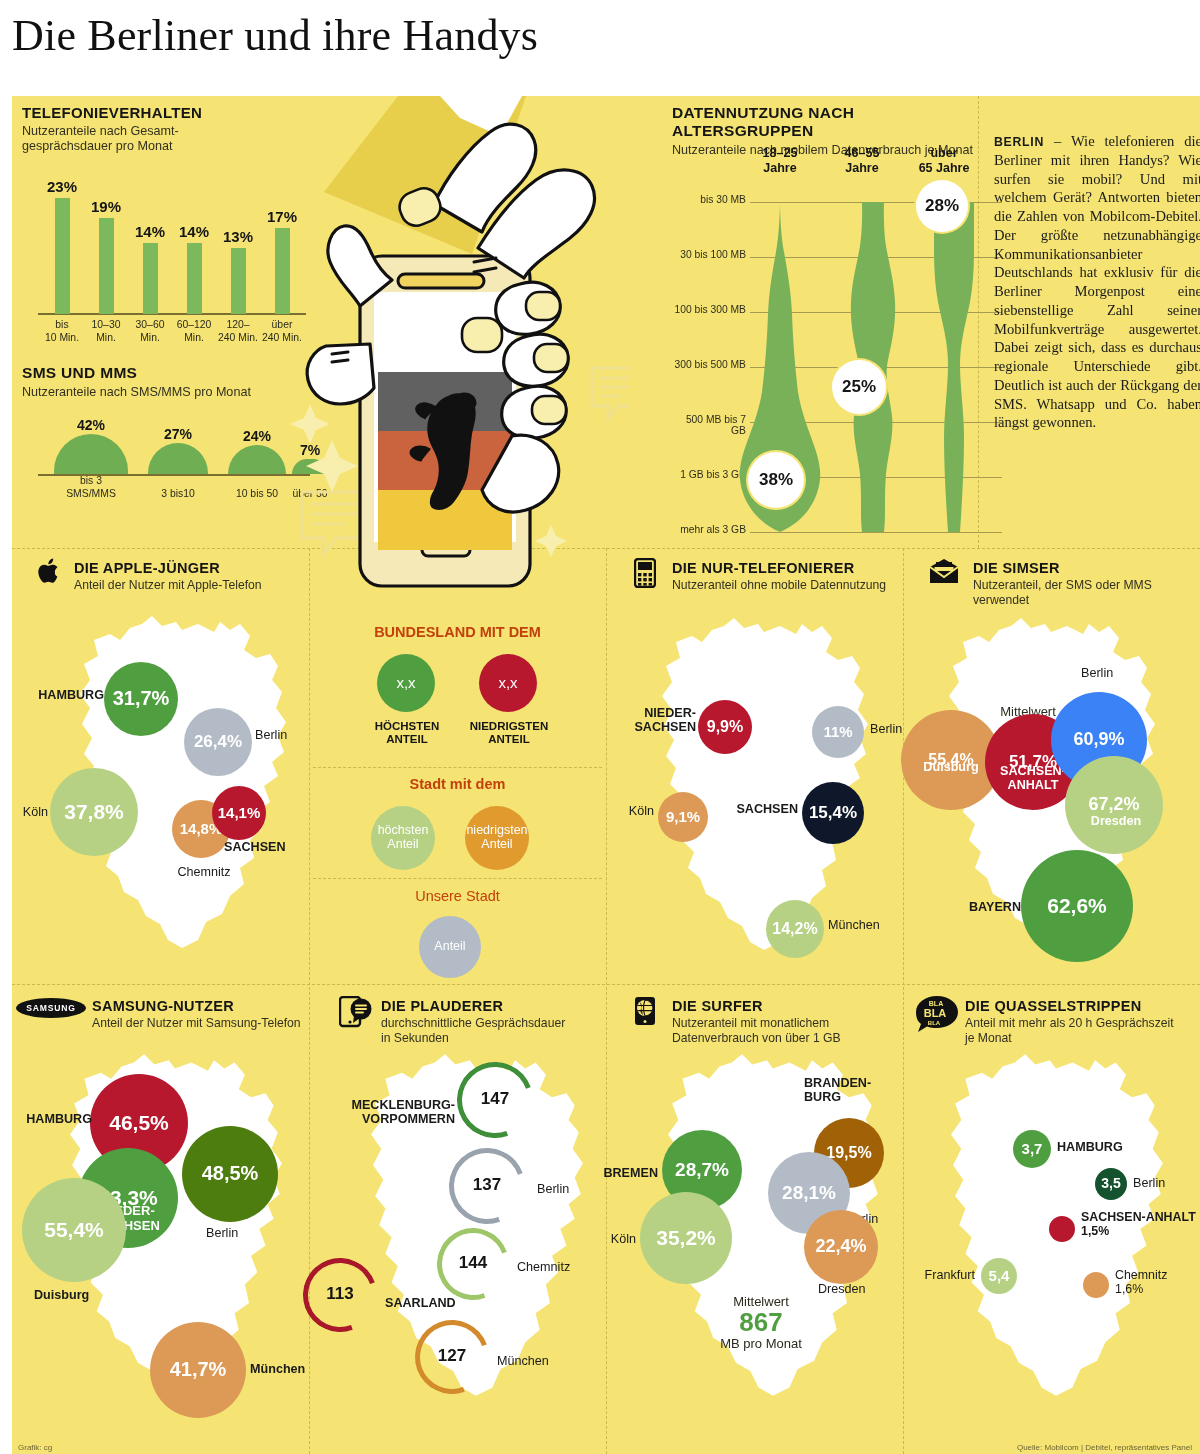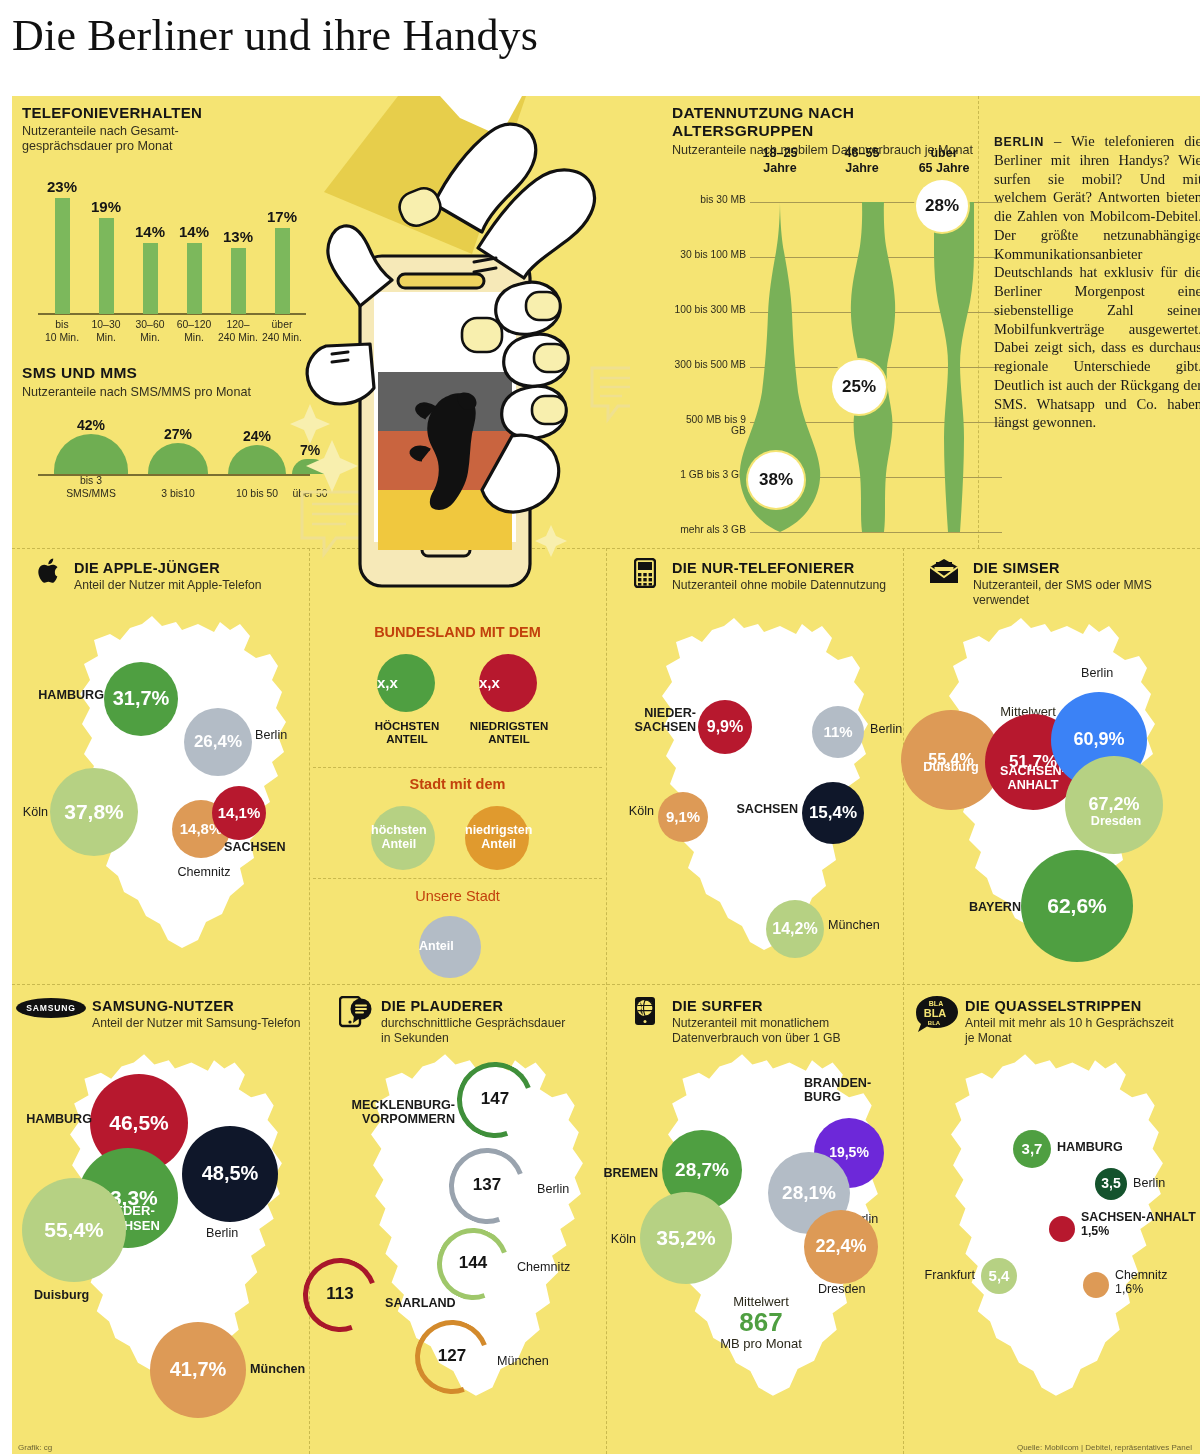--- a/index.html
+++ b/index.html
@@ -94,21 +94,21 @@
          line-height:1.08; }
   .lbl { position:absolute; font-size:12.6px; color:#1a1a1a; line-height:1.14; }
   .lbl.bold { font-weight:bold; }
   .ring { position:absolute; border-radius:50%; }
   .ring-num { position:absolute; font-size:17px; font-weight:bold; color:#151515; }
 
   
   #legend { position:absolute; }
   .leg-title { text-align:center; font-weight:bold; color:#c2410c; }
   .leg-circ { position:absolute; border-radius:50%; display:flex; align-items:center;
-              color:#fff; font-weight:bold; text-align:center;
+              justify-content:center; color:#fff; font-weight:normal; text-align:center;
               line-height:1.1; }
   .leg-cap { position:absolute; text-align:center; font-size:11.5px; font-weight:bold;
              color:#151515; line-height:1.15; }
 
   .credit-l { position:absolute; left:6px; bottom:2px; font-size:8px; color:#6d6434; }
   .credit-r { position:absolute; right:8px; bottom:2px; font-size:8px; color:#6d6434; }
 </style>
 </head>
 <body>
 
@@ -229,21 +229,21 @@
               </div>
               <div class="vio-row" style="top: 110px;">
                 <span>100 bis 300 MB</span>
                 <i></i>
               </div>
               <div class="vio-row" style="top: 165px;">
                 <span>300 bis 500 MB</span>
                 <i></i>
               </div>
               <div class="vio-row" style="top: 220px;">
-                <span>500 MB bis 9 GB</span>
+                <span>500 MB bis 7 GB</span>
                 <i></i>
               </div>
               <div class="vio-row" style="top: 275px;">
                 <span>1 GB bis 3 GB</span>
                 <i></i>
               </div>
               <div class="vio-row" style="top: 330px;">
                 <span>mehr als 3 GB</span>
                 <i></i>
               </div>
@@ -463,21 +463,21 @@
         <div id="samsung-bubbles">
             <div class="bub" style="left: 78px; top: 32px; width: 98px; height: 98px; background: rgb(183, 24, 46); font-size: 21px;">
               <span style="white-space: pre-line;">46,5%</span>
             </div>
             <div class="lbl bold" style="left: -12px; top: 70px; width: 92px; text-align: right; white-space: pre-line;">HAMBURG</div>
             <div class="bub" style="left: 66px; top: 106px; width: 100px; height: 100px; background: rgb(79, 159, 65); font-size: 21px;">
               <span style="white-space: pre-line;">53,3%</span>
             </div>
             <div style="position: absolute; left: 72px; top: 162px; width: 88px; font-size: 13px; color: rgb(255, 255, 255); font-weight: bold; white-space: pre-line; text-align: center; line-height: 1.12;">NIEDER-
 SACHSEN</div>
-            <div class="bub" style="left: 170px; top: 84px; width: 96px; height: 96px; background: #0f172a; font-size: 20px; align-items: center;">
+            <div class="bub" style="left: 170px; top: 84px; width: 96px; height: 96px; background: #4d7c0f; font-size: 20px; align-items: center;">
               <span style="white-space: pre-line;">48,5%</span>
             </div>
             <div class="lbl" style="left: 194px; top: 184px; width: 76px; text-align: left; white-space: pre-line;">Berlin</div>
             <div class="bub" style="left: 10px; top: 136px; width: 104px; height: 104px; background: rgb(182, 209, 131); font-size: 21px;">
               <span style="white-space: pre-line;">55,4%</span>
             </div>
             <div class="lbl bold" style="left: 22px; top: 246px; width: 96px; text-align: left; white-space: pre-line;">Duisburg</div>
             <div class="bub" style="left: 138px; top: 280px; width: 96px; height: 96px; background: rgb(221, 154, 86); font-size: 20px;">
               <span style="white-space: pre-line;">41,7%</span>
             </div>
@@ -547,21 +547,21 @@
       </div>
       <div class="mapbox" style="top:58px;">
         <svg class="demap" width="250" height="360" viewBox="0 0 240 350" style="left:44px;top:6px;">
           <path fill="#ffffff" d="M78,14 L88,6 L98,16 L112,12 L118,20 L134,14 L150,22 L156,12 L166,20 L176,14 L186,26 L180,40 L192,48 L206,44 L214,56 L208,70 L218,82 L212,98 L222,112 L214,126 L220,142 L208,152 L214,166 L200,176 L206,192 L192,202 L198,218 L186,230 L190,248 L176,258 L180,274 L166,286 L158,304 L142,312 L134,330 L118,338 L104,330 L96,314 L82,306 L74,290 L60,282 L54,266 L42,256 L48,240 L36,228 L42,212 L30,200 L36,184 L24,172 L30,156 L20,144 L28,128 L18,114 L26,98 L16,84 L26,70 L20,54 L34,46 L30,30 L46,24 L56,30 L66,18 Z"></path>
         </svg>
         <div id="surfer-bubbles">
             <div class="bub" style="left: 56px; top: 88px; width: 80px; height: 80px; background: rgb(79, 159, 65); font-size: 19px;">
               <span style="white-space: pre-line;">28,7%</span>
             </div>
             <div class="lbl bold" style="left: -42px; top: 124px; width: 94px; text-align: right; white-space: pre-line;">BREMEN</div>
-            <div class="bub" style="left: 208px; top: 76px; width: 70px; height: 70px; background: #6d28d9; font-size: 14px;">
+            <div class="bub" style="left: 208px; top: 76px; width: 70px; height: 70px; background: #a16207; font-size: 16px;">
               <span style="white-space: pre-line;">19,5%</span>
             </div>
             <div class="lbl bold" style="left: 198px; top: 34px; width: 100px; text-align: left; white-space: pre-line;">BRANDEN-
 BURG</div>
             <div class="bub" style="left: 162px; top: 110px; width: 82px; height: 82px; background: rgb(179, 188, 198); font-size: 19px;">
               <span style="white-space: pre-line;">28,1%</span>
             </div>
             <div class="lbl" style="left: 240px; top: 170px; width: 66px; text-align: left; white-space: pre-line;">Berlin</div>
             <div class="bub" style="left: 34px; top: 150px; width: 92px; height: 92px; background: rgb(182, 209, 131); font-size: 21px;">
               <span style="white-space: pre-line;">35,2%</span>
@@ -584,21 +584,21 @@
       <div class="panel-head" style="left:62px;top:14px;">
         <div class="panel-icon" style="left:-52px;top:-4px;width:48px;height:42px;">
           <svg viewBox="0 0 48 42" width="48" height="42">
             <path d="M24,2 C36,2 45,9 45,18 C45,27 36,34 24,34 C20,34 17,33.4 14,32.4 L5,38 L8,30 C4,27.2 3,22.8 3,18 C3,9 12,2 24,2 Z" fill="#111"></path>
             <text x="23" y="12" font-family="Liberation Sans, sans-serif" font-size="7" font-weight="bold" fill="#f5e473" text-anchor="middle">BLA</text>
             <text x="22" y="23" font-family="Liberation Sans, sans-serif" font-size="11" font-weight="bold" fill="#f5e473" text-anchor="middle">BLA</text>
             <text x="21" y="31" font-family="Liberation Sans, sans-serif" font-size="6" font-weight="bold" fill="#f5e473" text-anchor="middle">BLA</text>
           </svg>
         </div>
         <div class="sec-title">DIE QUASSELSTRIPPEN</div>
-        <div class="sec-sub" style="white-space:pre-line;">Anteil mit mehr als 10 h Gesprächszeit
+        <div class="sec-sub" style="white-space:pre-line;">Anteil mit mehr als 20 h Gesprächszeit
 je Monat</div>
       </div>
       <div class="mapbox" style="top:58px;">
         <svg class="demap" width="250" height="360" viewBox="0 0 240 350" style="left:30px;top:6px;">
           <path fill="#ffffff" d="M78,14 L88,6 L98,16 L112,12 L118,20 L134,14 L150,22 L156,12 L166,20 L176,14 L186,26 L180,40 L192,48 L206,44 L214,56 L208,70 L218,82 L212,98 L222,112 L214,126 L220,142 L208,152 L214,166 L200,176 L206,192 L192,202 L198,218 L186,230 L190,248 L176,258 L180,274 L166,286 L158,304 L142,312 L134,330 L118,338 L104,330 L96,314 L82,306 L74,290 L60,282 L54,266 L42,256 L48,240 L36,228 L42,212 L30,200 L36,184 L24,172 L30,156 L20,144 L28,128 L18,114 L26,98 L16,84 L26,70 L20,54 L34,46 L30,30 L46,24 L56,30 L66,18 Z"></path>
         </svg>
         <div id="quassel-bubbles">
             <div class="bub" style="left: 110px; top: 88px; width: 38px; height: 38px; background: rgb(79, 159, 65); font-size: 15px;">
               <span style="white-space: pre-line;">3,7</span>
             </div>

